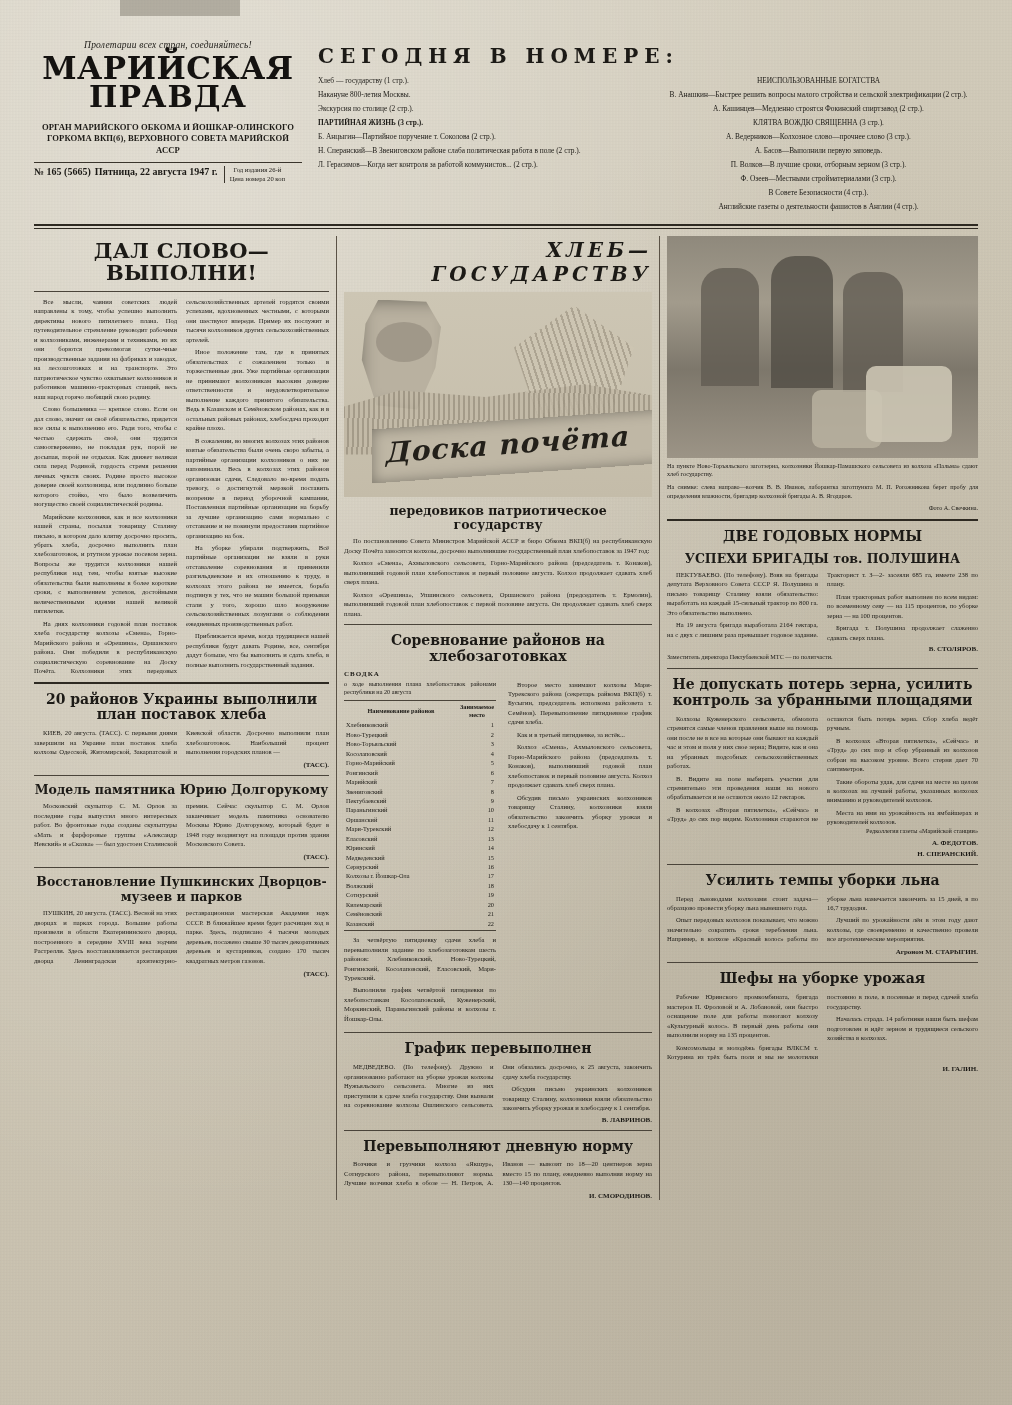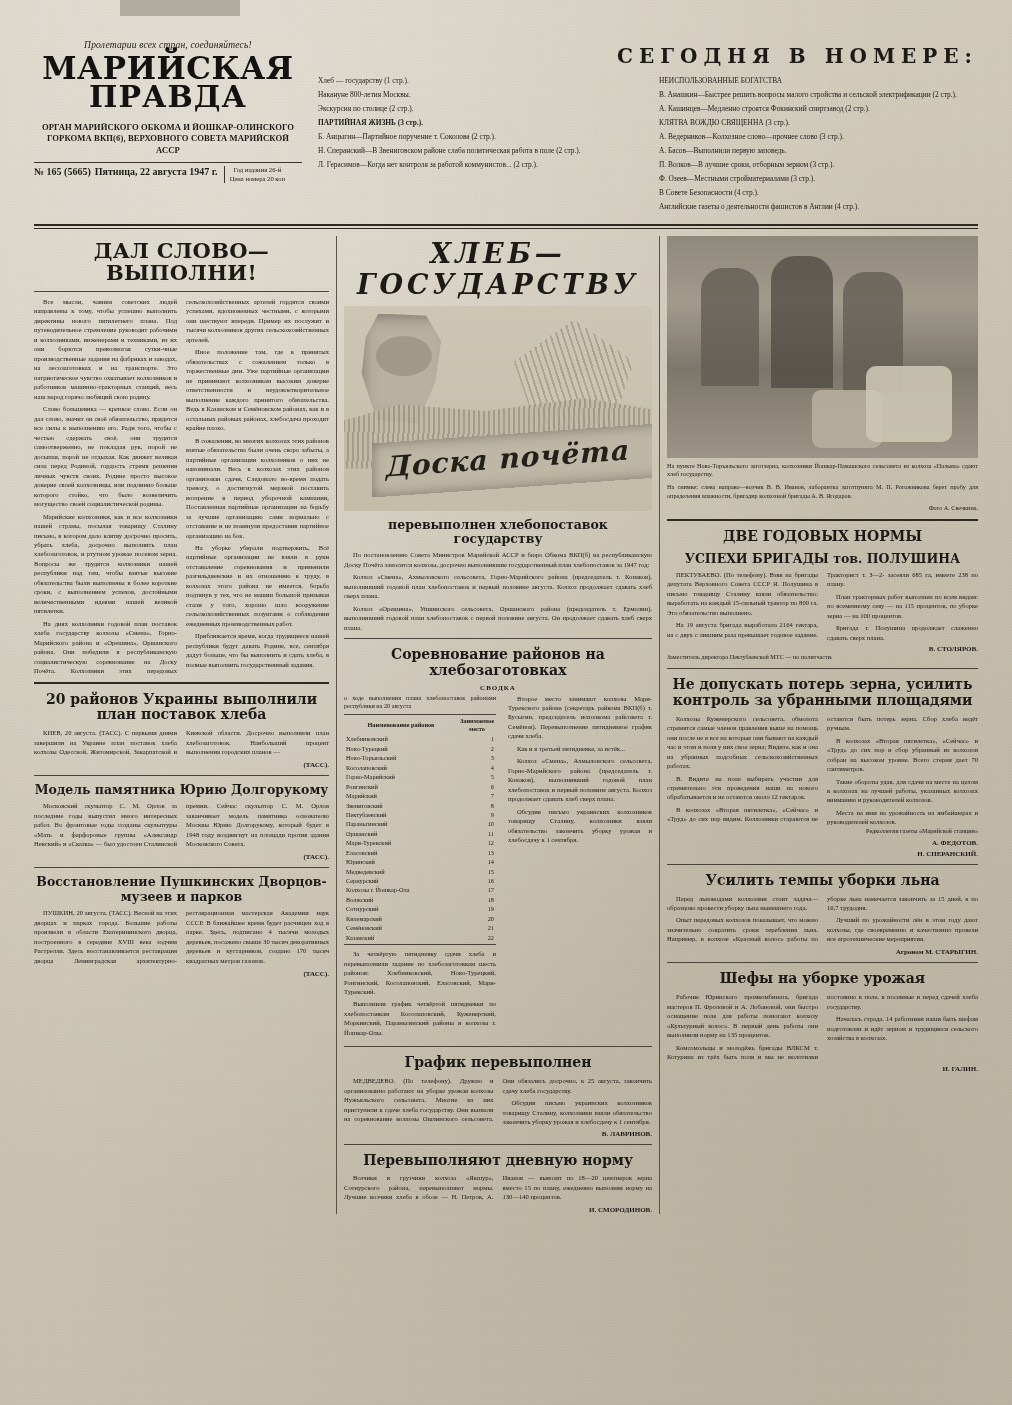--- a/index.html
+++ b/index.html
@@ -44,28 +44,28 @@
   }
   .mh-sub{font-size:8.6px;font-weight:bold;text-align:center;line-height:1.35;margin-top:9px;letter-spacing:.1px;}
   .mh-rule{border-top:1px solid #3a352c;margin-top:6px;}
   .mh-issue{display:flex;font-size:10px;font-weight:bold;padding-top:3px;align-items:flex-start;}
   .mh-issue .no{white-space:nowrap;}
   .mh-issue .dt{white-space:nowrap;padding-left:4px;}
   .mh-issue .price{font-size:6.6px;font-weight:normal;line-height:1.25;border-left:1px solid #3a352c;padding-left:5px;margin-left:6px;text-align:center;}
 
   .mh-right{flex:1;padding-left:16px;padding-top:30px;}
   .today-title{
-    text-align:right;font-family:"DejaVu Serif",serif;font-weight:bold;
+    text-align:left;font-family:"DejaVu Serif",serif;font-weight:bold;
     font-size:20px;letter-spacing:6px;margin-bottom:7px;
   }
   .today-cols{display:flex;gap:22px;font-size:7.4px;line-height:1.75;}
   .today-cols ul{list-style:none;margin:0;padding:0;}
   .today-cols li{margin-bottom:1px;}
   .today-col{flex:1;}
-  .today-col.right li{font-weight:normal;}
+  .today-col.right li{font-weight:normal;text-align:center;}
   .bold-head{font-weight:bold;}
 
   .hr-thick{border-top:2px solid #2e2a22;margin:9px 0 0 0;}
   .hr-thin{border-top:1px solid #2e2a22;margin-top:2px;}
 
   
   .main{display:flex;margin-top:7px;}
   .col{padding:0 7px;}
   .col1{width:295px;border-right:1px solid #5a5246;padding-left:0;}
   .col2{width:308px;border-right:1px solid #5a5246;}
@@ -86,21 +86,21 @@
   .lead-rule{border-top:1px solid #4a443a;margin:4px 0 5px;}
   .txt{font-size:6.6px;line-height:1.44;text-align:justify;}
   .txt p{margin:0 0 3px 0;text-indent:9px;}
   .two{column-count:2;column-gap:9px;column-rule:none;}
   .sign{text-align:right;font-weight:bold;font-size:7px;margin-top:3px;}
   .small{font-size:6.2px;}
 
   
   .banner{
     font-family:"DejaVu Serif",serif;font-style:italic;font-weight:bold;
-    font-size:27px;letter-spacing:4px;text-align:center;margin:2px 0 6px;
+    font-size:20px;letter-spacing:4px;text-align:right;margin:2px 0 6px;
   }
 
   
   .illus{
     position:relative;height:205px;border:0;margin:0 0 4px 0;
     background:linear-gradient(180deg,#cdc6b4,#c4bca9);
     overflow:hidden;
   }
   .illus .lenin{
     position:absolute;left:16px;top:8px;width:92px;height:110px;
@@ -147,21 +147,21 @@
   .photo .p3{left:176px;top:36px;width:60px;height:120px;border-radius:22px 22px 0 0;}
   .photo .sack{position:absolute;right:26px;bottom:16px;width:86px;height:76px;background:#ccc5b4;border-radius:10px;opacity:.9;}
   .photo .sack2{position:absolute;right:96px;bottom:10px;width:70px;height:58px;background:#b8b1a0;border-radius:9px;opacity:.85;}
   .cap{font-size:6.2px;line-height:1.4;text-align:justify;margin-bottom:4px;}
 
   
   .tbl{font-size:6.3px;width:100%;border-collapse:collapse;}
   .tbl th{font-weight:bold;font-size:6.3px;padding:0 2px 2px;text-align:center;line-height:1.2;}
   .tbl td{padding:0 2px;line-height:1.5;}
   .tbl td.n{text-align:right;width:22px;}
-  .svodka{text-align:center;font-weight:bold;font-size:7px;letter-spacing:1px;margin:3px 0 2px;}
+  .svodka{font-weight:bold;font-size:7px;letter-spacing:1px;margin:3px 0 2px;}
   .tbl-wrap{border-top:1px solid #4a443a;border-bottom:1px solid #4a443a;padding:2px 0;}
 
   .sep{border-top:1px solid #4a443a;margin:6px 0;}
   .sep2{border-top:2px solid #2e2a22;margin:6px 0 0;}
   .sub-cols{display:flex;}
   .sub-col{flex:1;padding:0 6px;}
   .sub-col:first-child{padding-left:0;}
   .sub-col:last-child{padding-right:0;}
 
   .topedge{position:absolute;left:120px;top:0;width:120px;height:16px;background:rgba(90,84,70,.35);}
@@ -270,21 +270,21 @@
 
         <div class="illus">
           <div class="lenin"></div>
           <div class="sheaf"></div>
           <div class="field"></div>
           <div class="ribbon">
             <span>Доска почёта</span>
           </div>
         </div>
 
-        <h3 class="head3">перевыполнен хлебопоставок государству</h3>
+        <h3 class="head3">передовиков патриотическое государству</h3>
         <div class="txt">
           <p>По постановлению Совета Министров Марийской АССР и бюро Обкома ВКП(б) на республиканскую Доску Почёта заносятся колхозы, досрочно выполнившие государственный план хлебопоставок за 1947 год:</p>
           <p>Колхоз «Смена», Ахмыловского сельсовета, Горно-Марийского района (председатель т. Конаков), выполнивший годовой план хлебопоставок и первый половине августа. Колхоз продолжает сдавать хлеб сверх плана.</p>
           <p>Колхоз «Орешина», Упшинского сельсовета, Оршанского района (председатель т. Ермолин), выполнивший годовой план хлебопоставок с первой половине августа. Он продолжает сдавать хлеб сверх плана.</p>
         </div>
 
         <div class="sep"></div>
         <h2 class="head2">Соревнование районов на хлебозаготовках</h2>
         <div class="svodka">СВОДКА</div>
 

